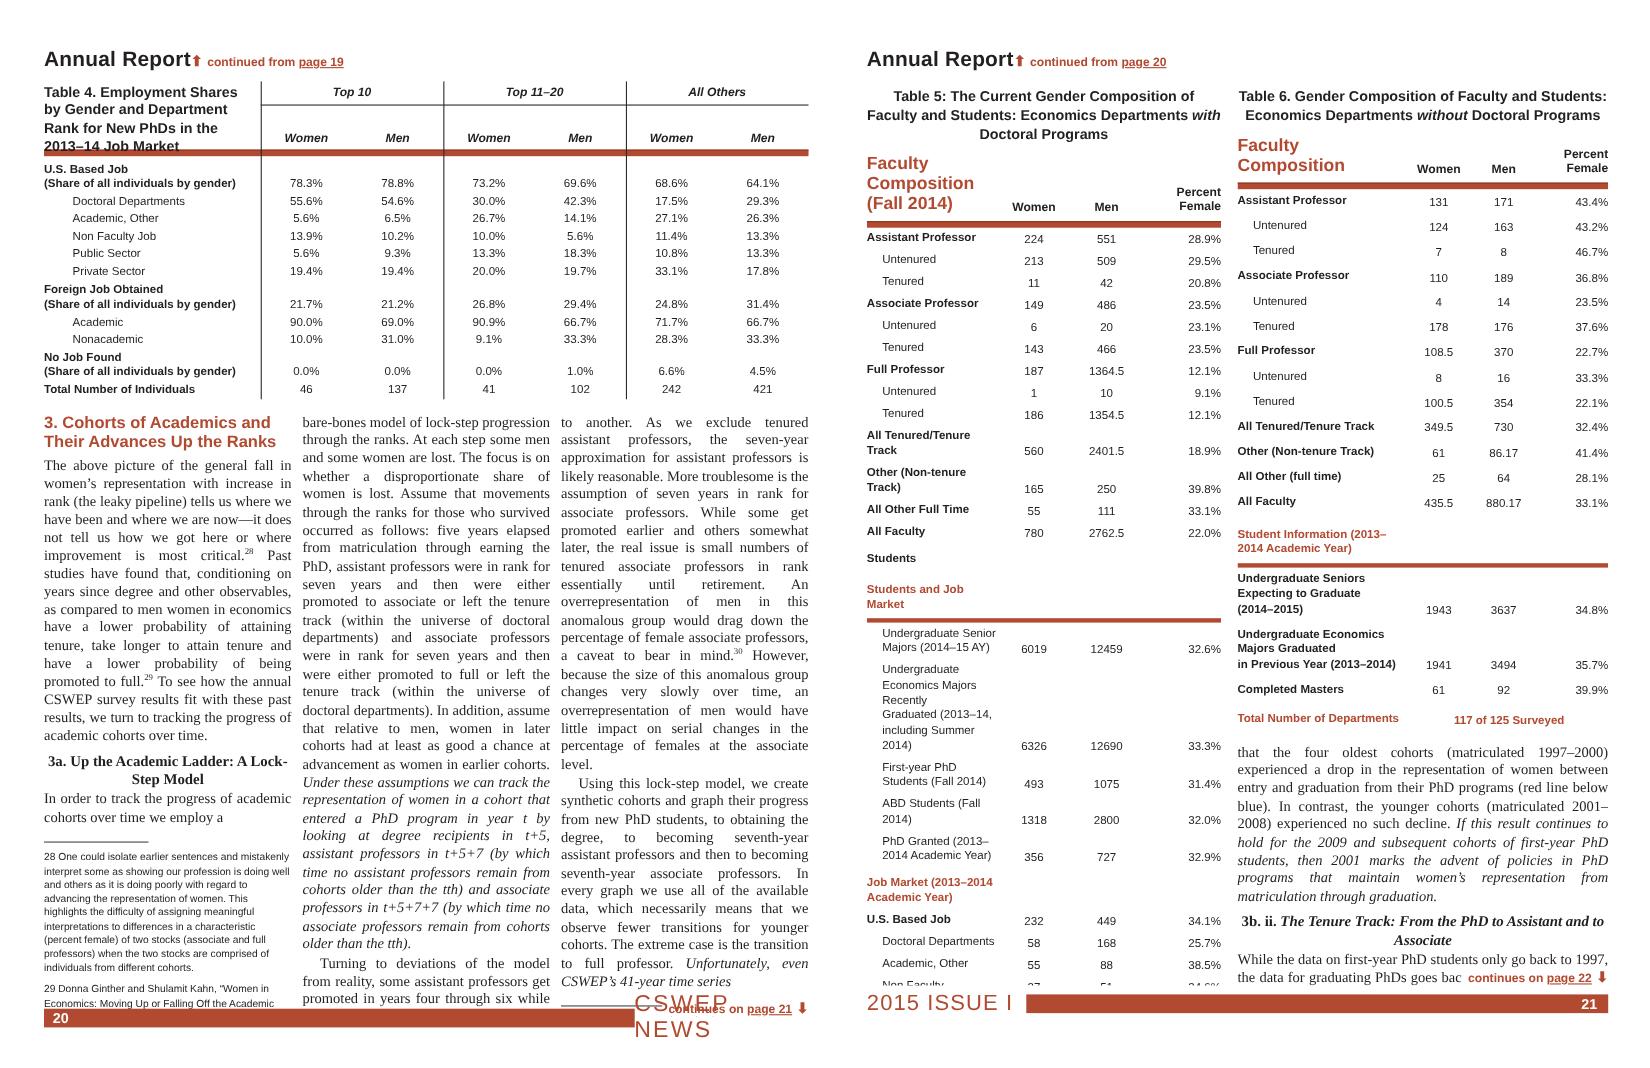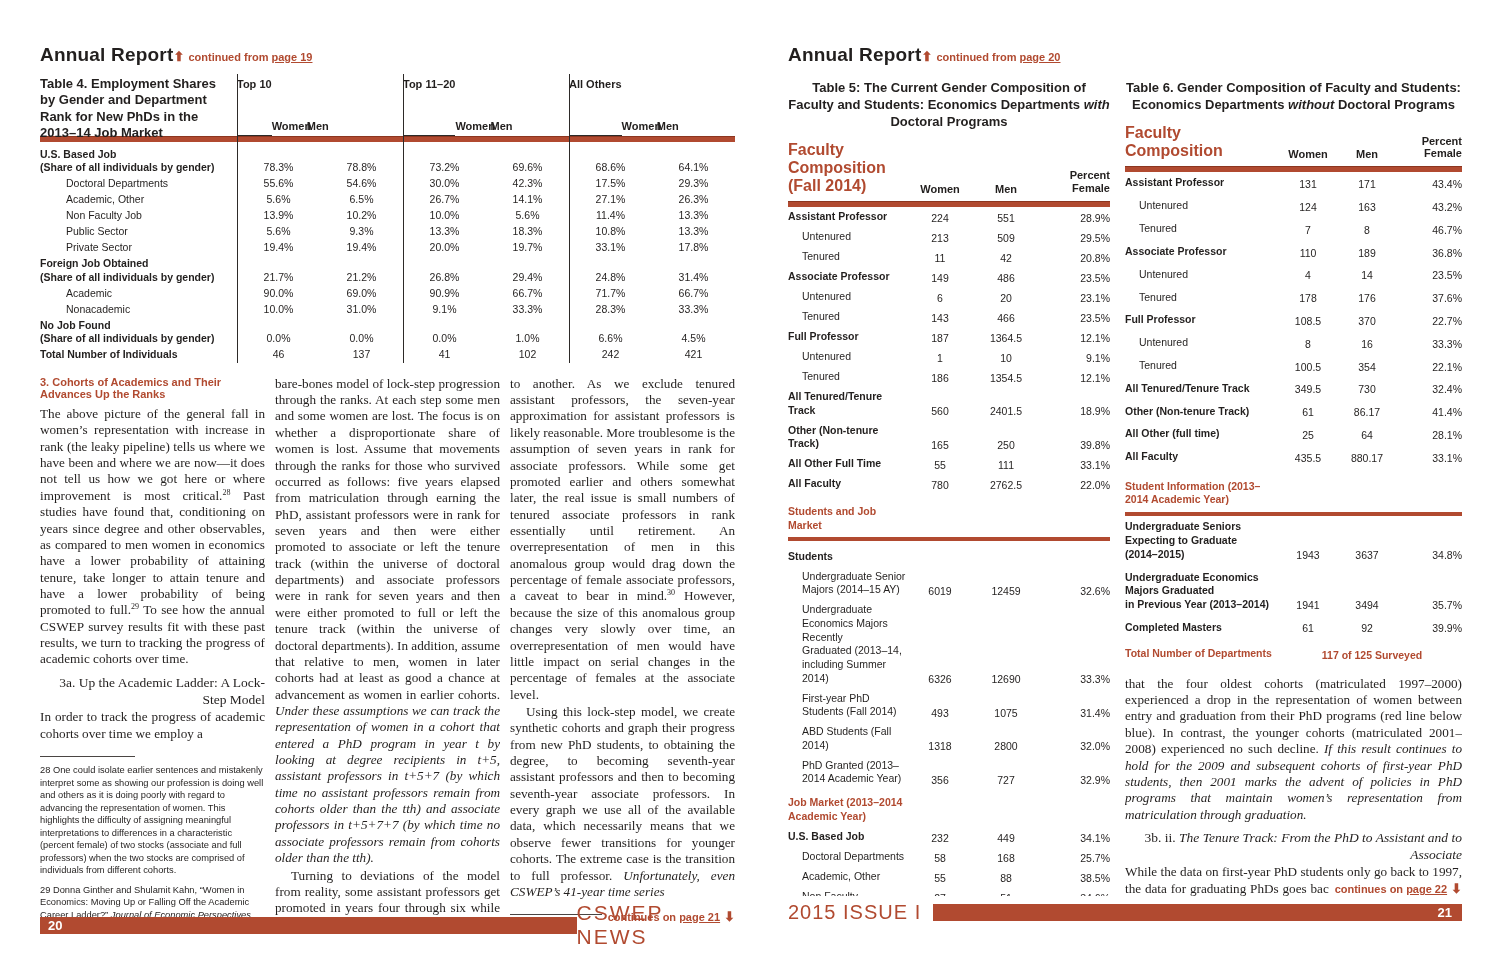--- a/index.html
+++ b/index.html
@@ -15,39 +15,39 @@
   sup{font-size:8px;vertical-align:super;line-height:0;}
   .i{font-style:italic;}
   
   .page-l{position:absolute;left:40px;top:44px;width:695px;height:848px;}
   .page-r{position:absolute;left:788px;top:44px;width:674px;height:848px;}
   
   .t4{position:relative;margin-top:4px;}
   .t4 .vline{position:absolute;top:0;bottom:0;width:1px;background:#2d2a28;}
   .t4-title{position:absolute;left:0;top:2px;width:186px;font-size:13px;font-weight:700;line-height:1.25;}
   .t4-head{margin-left:197px;display:flex;height:62px;}
-  .t4g{width:166px;display:flex;}
+  .t4g{width:166px;display:flex;flex-direction:column;font-style:italic;}
   .t4g-label{text-align:center;font-size:11px;font-weight:700;padding:4px 0 5px;border-bottom:1px solid #2d2a28;margin:0 0px;}
   .t4g-sub{display:flex;margin-top:auto;padding-bottom:4px;}
   .t4g-sub span{width:50%;text-align:center;font-size:11px;font-weight:700;}
   .redrule{height:5px;background:var(--accent);border-top:1px solid #8c3620;}
   .t4-body{padding-top:4px;}
   .t4row{display:grid;grid-template-columns:197px repeat(6,83px);align-items:end;padding:1.5px 0;font-size:10.5px;}
   .t4row .t4label{padding-right:8px;line-height:1.25;}
   .t4row.b .t4label{font-weight:700;}
   .t4row.i1 .t4label{padding-left:26px;}
   .t4row .l2{display:block;}
   .t4row .tc{text-align:center;padding-bottom:1px;}
   
   .cols3{display:flex;gap:10px;margin-top:13px;height:548px;}
   .cols3 .col{width:225px;overflow:hidden;position:relative;}
   .col p{margin:0 0 1px;font-family:"Liberation Serif",serif;font-size:13.2px;line-height:1.24;text-align:justify;}
   .col p.ind{text-indent:16px;}
-  .col p.h-red{font-family:"Liberation Sans",sans-serif;font-weight:700;color:var(--accent);font-size:11px;line-height:1.15;text-align:left;margin-bottom:5px;}
-  .col p.h3{font-weight:400;font-size:13.5px;margin-top:7px;text-align:right;}
+  .col p.h-red{font-family:"Liberation Sans",sans-serif;font-weight:700;color:var(--accent);font-size:15px;line-height:1.15;text-align:left;margin-bottom:5px;}
+  .col p.h3{font-weight:700;font-size:13.5px;margin-top:7px;text-align:center;}
   .fns{margin-top:14px;}
   .fnrule{width:42%;border-top:1.5px solid #4a4543;margin-bottom:7px;}
   .fns p{font-family:"Liberation Sans",sans-serif;font-size:9.3px;line-height:1.35;text-align:left;margin:0 0 7px;}
   .continues{position:absolute;right:0;bottom:0;font-size:11px;font-weight:700;color:var(--accent);background:#fff;padding-left:6px;}
   .continues .arrow{font-size:13px;margin-left:4px;}
   
   .cols2{display:flex;gap:15px;height:822px;}
   .colL{width:322px;position:relative;overflow:hidden;}
   .colR{width:337px;position:relative;overflow:hidden;}
   .t-title{font-size:13px;font-weight:700;line-height:1.3;margin:6px 0 10px;text-align:center;}
@@ -401,27 +401,27 @@
               </div>
 
               <div class="trow b">
                 <div class="tlabel"><span>All Faculty</span></div>
                 <div class="tc">780</div>
                 <div class="tc">2762.5</div>
                 <div class="tpf">22.0%</div>
 
               </div>
 
+              <div class="trow sub">
+                <div class="tlabel"><span>Students</span></div>
+
+              </div>
+
               <div class="trow sec">
                 <div class="tlabel"><span>Students and Job Market</span></div>
-
-              </div>
-
-              <div class="trow sub">
-                <div class="tlabel"><span>Students</span></div>
 
               </div>
 
               <div class="trow i1">
                 <div class="tlabel"><span>Undergraduate Senior Majors (2014–15 AY)</span></div>
                 <div class="tc">6019</div>
                 <div class="tc">12459</div>
                 <div class="tpf">32.6%</div>
 
               </div>

